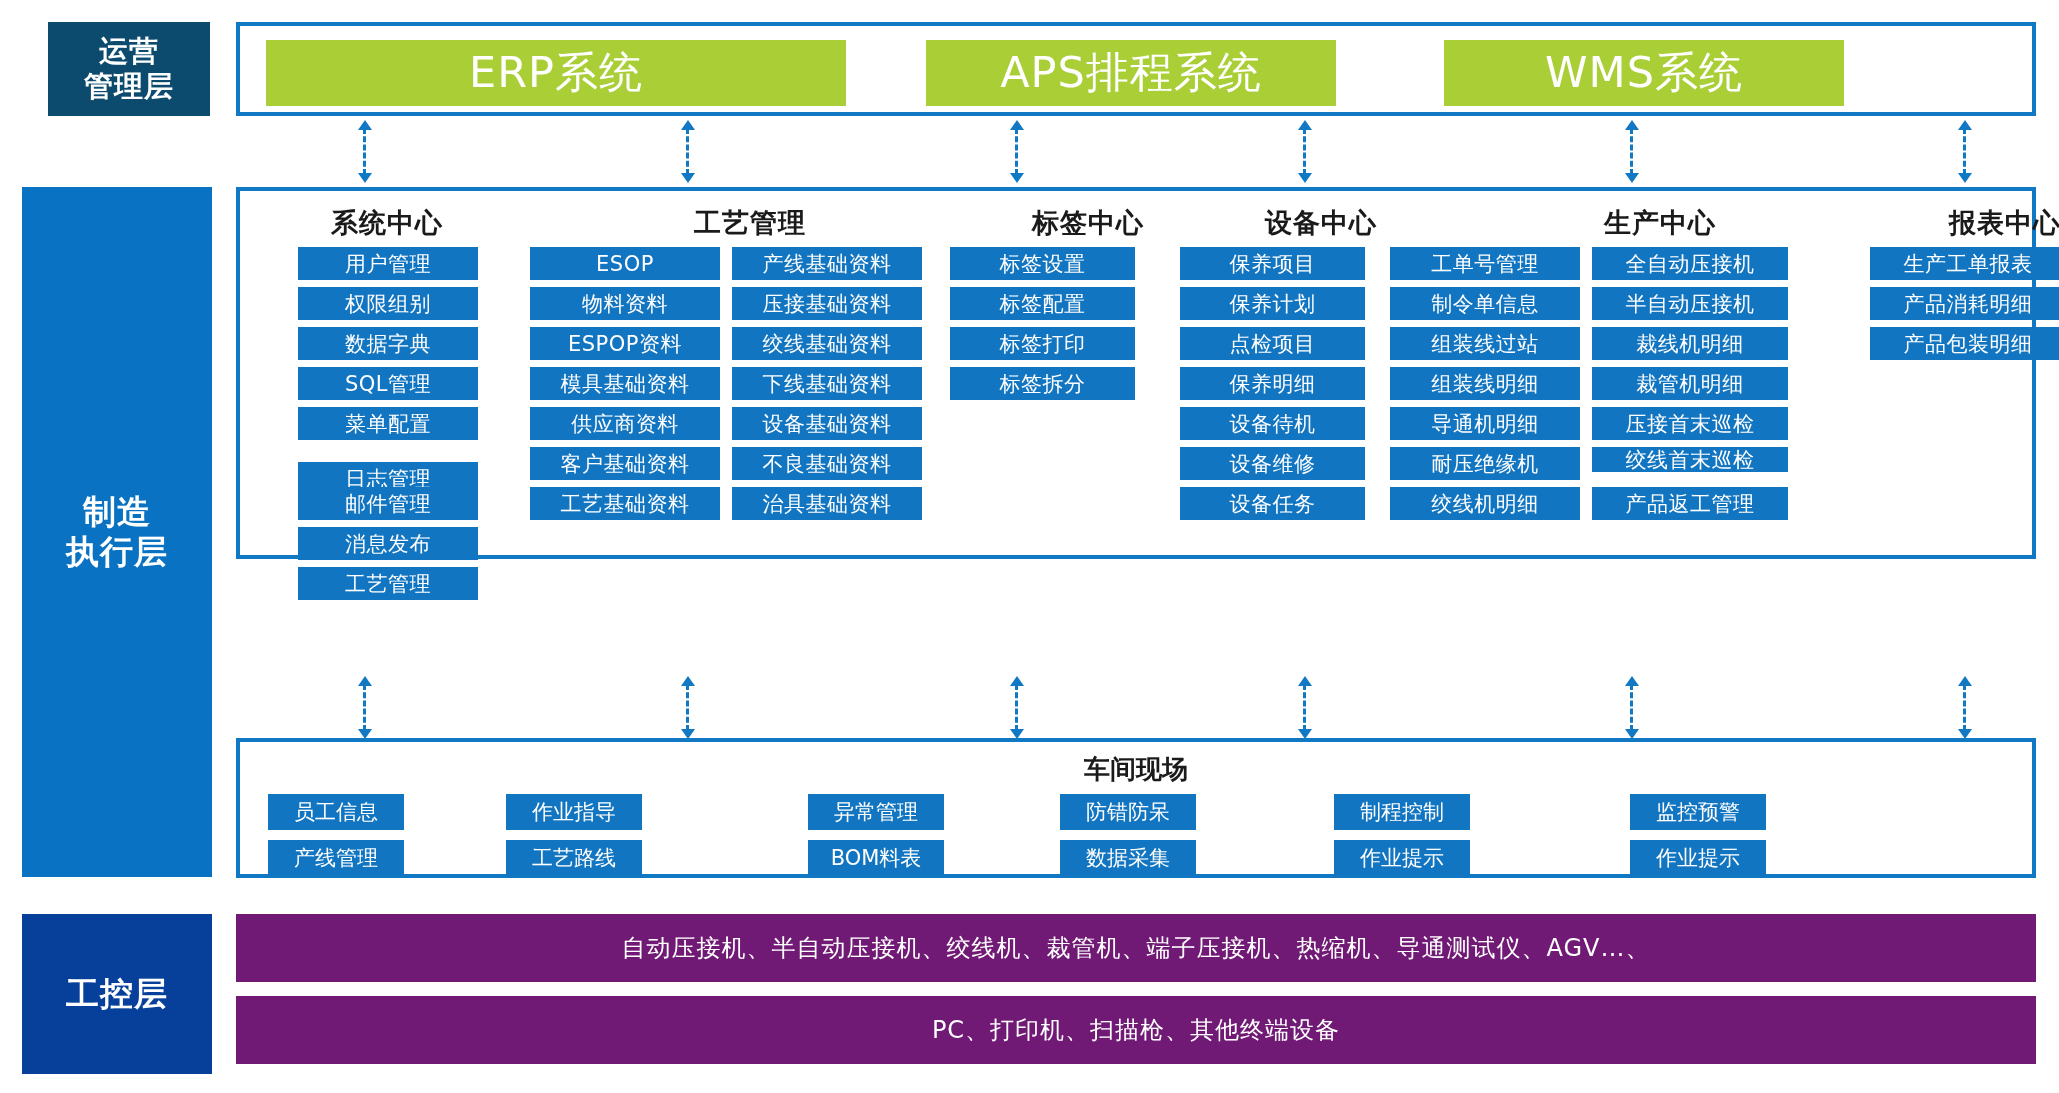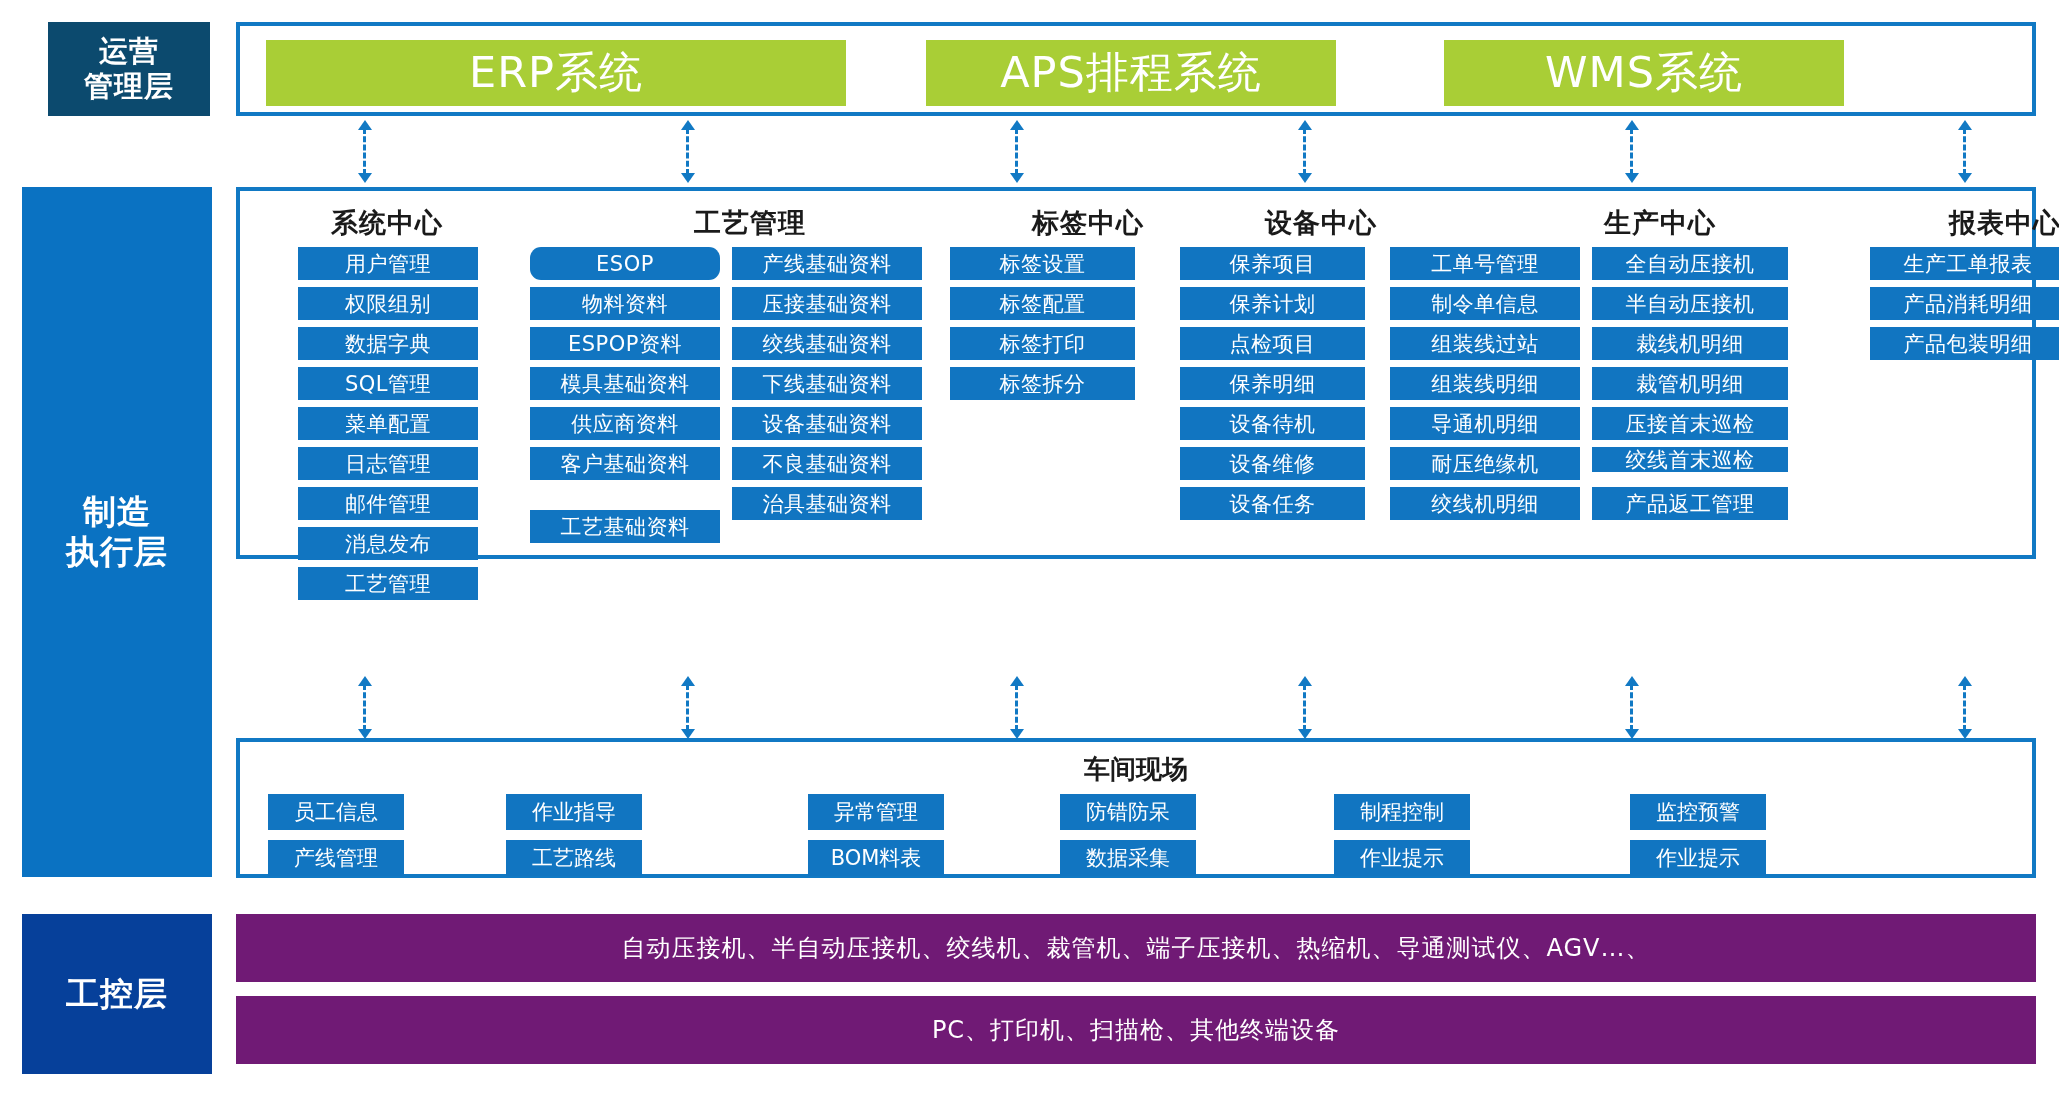--- a/index.html
+++ b/index.html
@@ -143,32 +143,32 @@
     <div class="col-title" style="left:742px;top:14px;width:212px;">标签中心</div>
     <div class="col-title" style="left:975px;top:14px;width:212px;">设备中心</div>
     <div class="col-title" style="left:1210px;top:14px;width:420px;">生产中心</div>
     <div class="col-title" style="left:1640px;top:14px;width:250px;">报表中心</div>
 
     <div class="box" style="left:58px;top:56px;width:180px;height:33px;">用户管理</div>
     <div class="box" style="left:58px;top:96px;width:180px;height:33px;">权限组别</div>
     <div class="box" style="left:58px;top:136px;width:180px;height:33px;">数据字典</div>
     <div class="box" style="left:58px;top:176px;width:180px;height:33px;">SQL管理</div>
     <div class="box" style="left:58px;top:216px;width:180px;height:33px;">菜单配置</div>
-    <div class="box" style="left:58px;top:256px;width:180px;height:33px;">日志管理</div>
+    <div class="box" style="left:58px;top:271px;width:180px;height:33px;">日志管理</div>
     <div class="box" style="left:58px;top:296px;width:180px;height:33px;">邮件管理</div>
     <div class="box" style="left:58px;top:336px;width:180px;height:33px;">消息发布</div>
     <div class="box" style="left:58px;top:376px;width:180px;height:33px;">工艺管理</div>
 
-    <div class="box" style="left:290px;top:56px;width:190px;height:33px;border-radius:11px;">ESOP</div>
+    <div class="box" style="left:290px;top:56px;width:190px;height:33px;">ESOP</div>
     <div class="box" style="left:290px;top:96px;width:190px;height:33px;">物料资料</div>
     <div class="box" style="left:290px;top:136px;width:190px;height:33px;">ESPOP资料</div>
     <div class="box" style="left:290px;top:176px;width:190px;height:33px;">模具基础资料</div>
     <div class="box" style="left:290px;top:216px;width:190px;height:33px;">供应商资料</div>
     <div class="box" style="left:290px;top:256px;width:190px;height:33px;">客户基础资料</div>
-    <div class="box" style="left:290px;top:296px;width:190px;height:33px;margin-top:23px;">工艺基础资料</div>
+    <div class="box" style="left:290px;top:296px;width:190px;height:33px;">工艺基础资料</div>
 
     <div class="box" style="left:492px;top:56px;width:190px;height:33px;">产线基础资料</div>
     <div class="box" style="left:492px;top:96px;width:190px;height:33px;">压接基础资料</div>
     <div class="box" style="left:492px;top:136px;width:190px;height:33px;">绞线基础资料</div>
     <div class="box" style="left:492px;top:176px;width:190px;height:33px;">下线基础资料</div>
     <div class="box" style="left:492px;top:216px;width:190px;height:33px;">设备基础资料</div>
     <div class="box" style="left:492px;top:256px;width:190px;height:33px;">不良基础资料</div>
     <div class="box" style="left:492px;top:296px;width:190px;height:33px;">治具基础资料</div>
 
     <div class="box" style="left:710px;top:56px;width:185px;height:33px;">标签设置</div>

